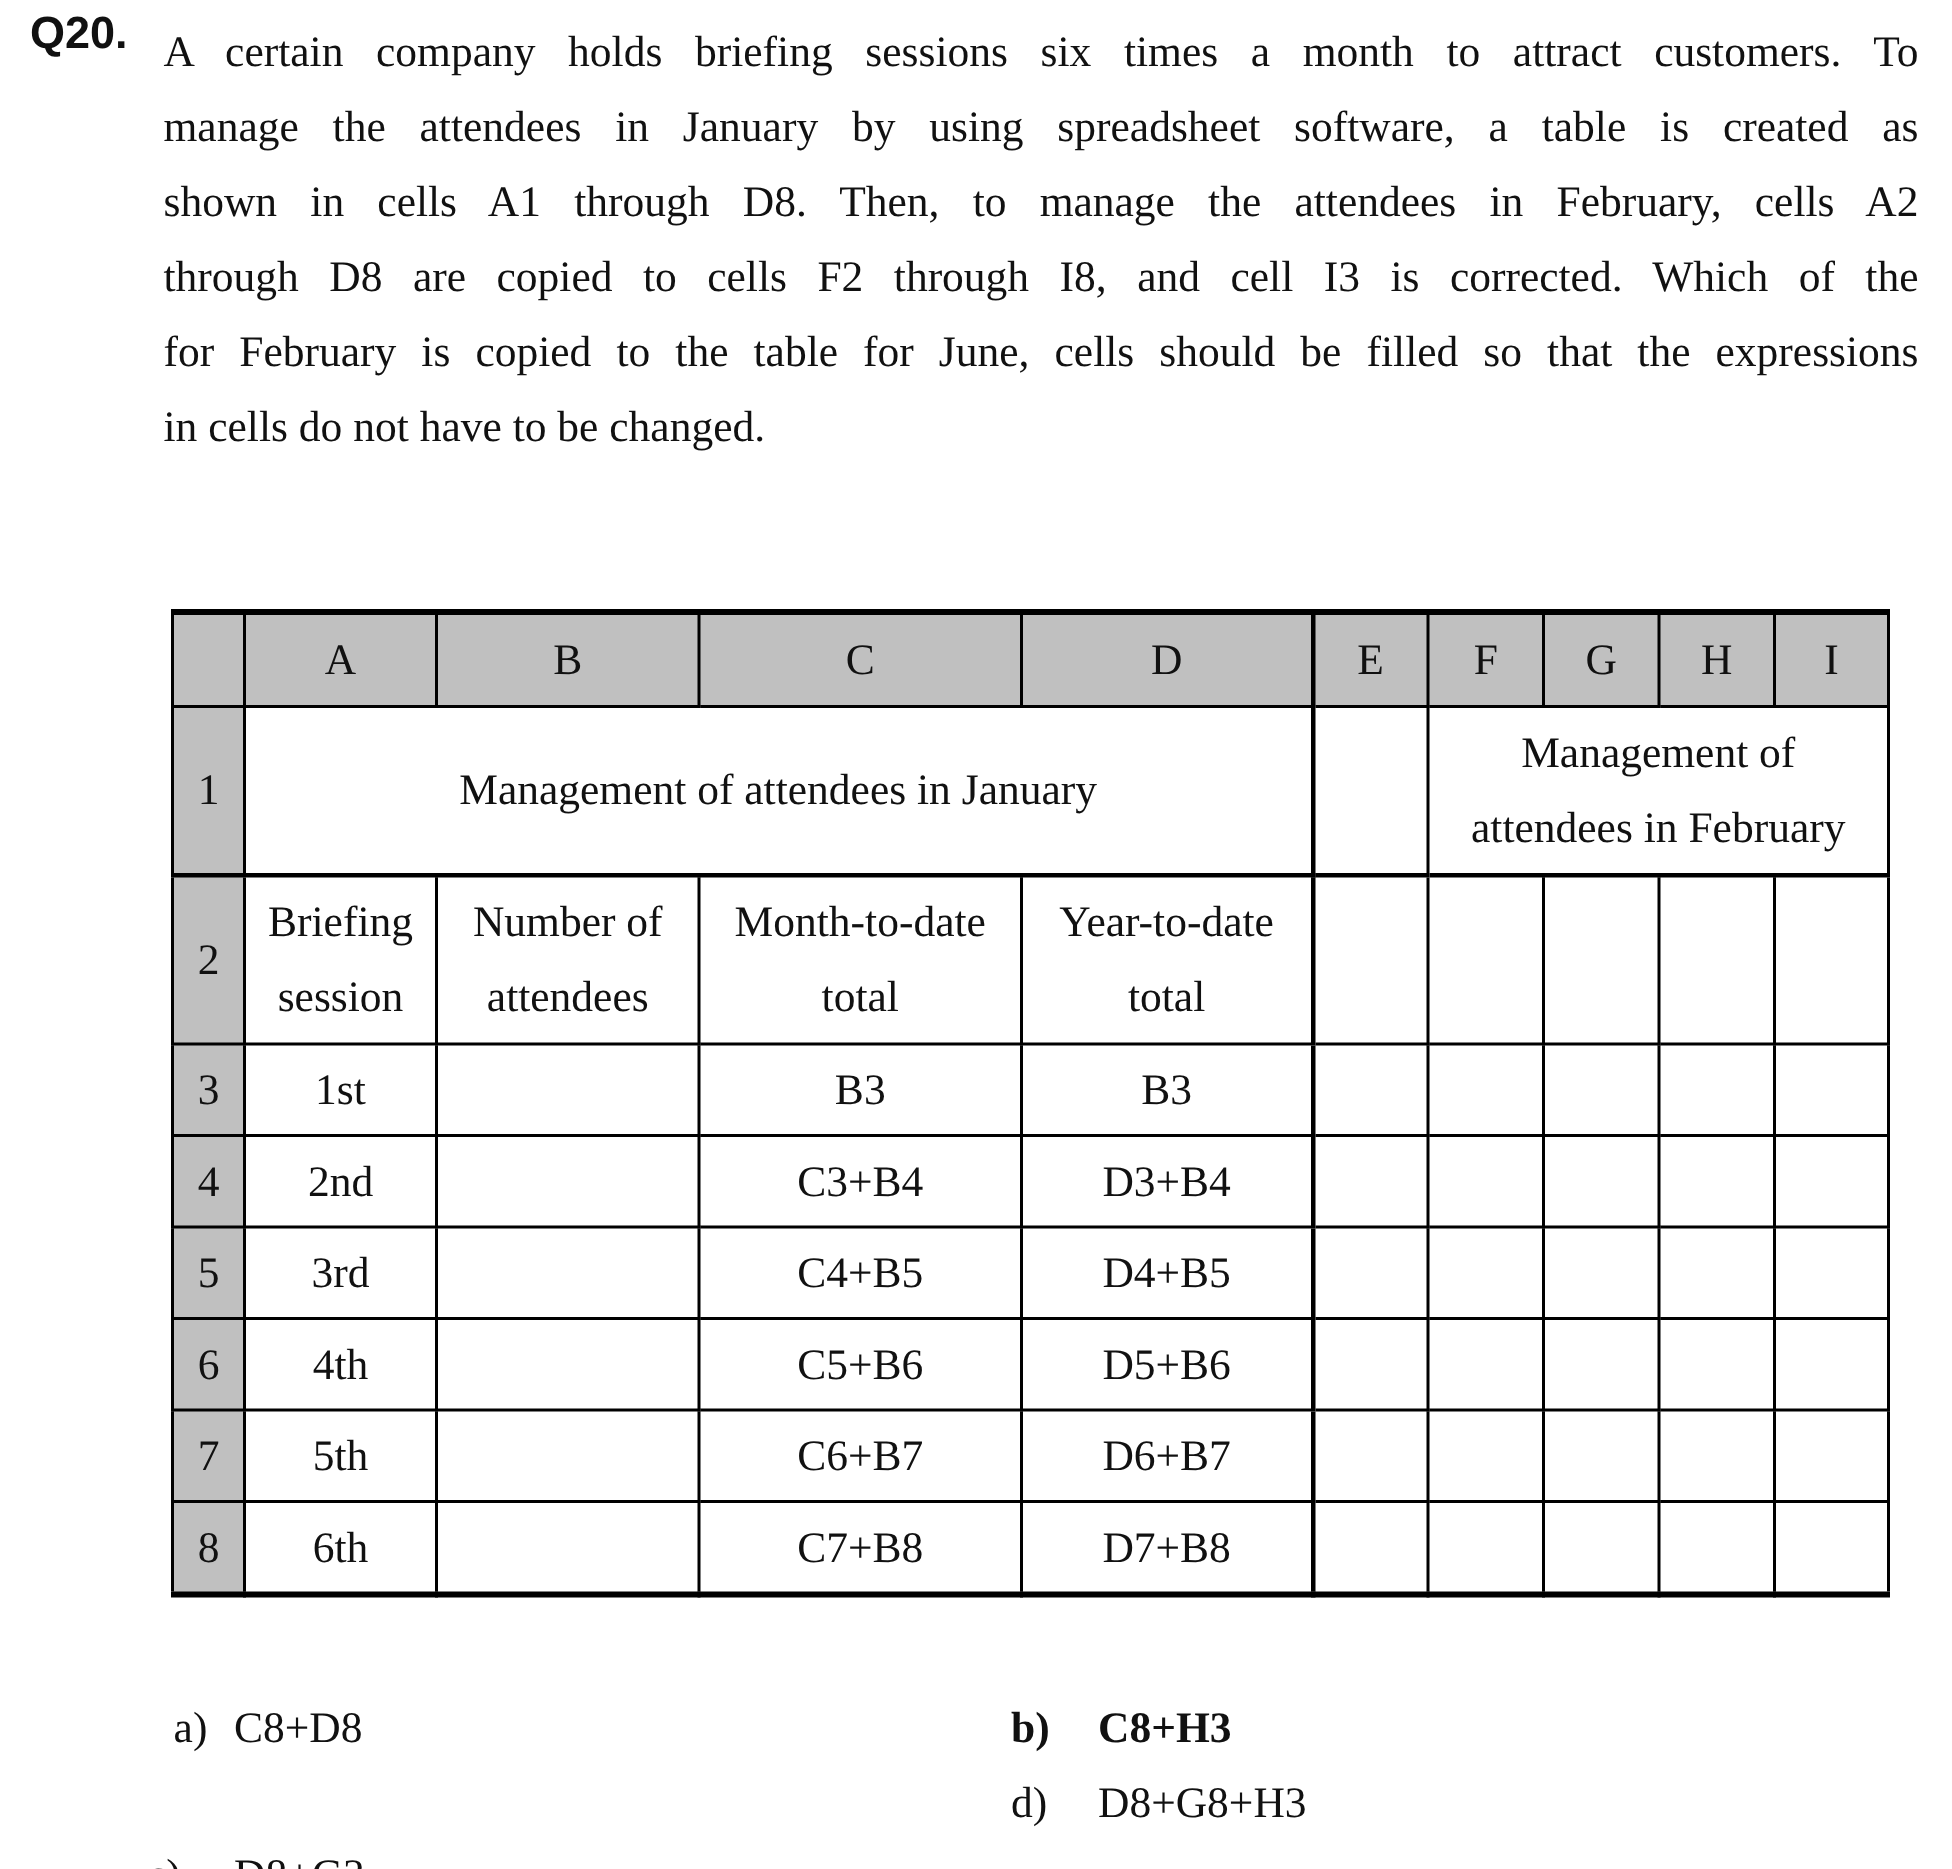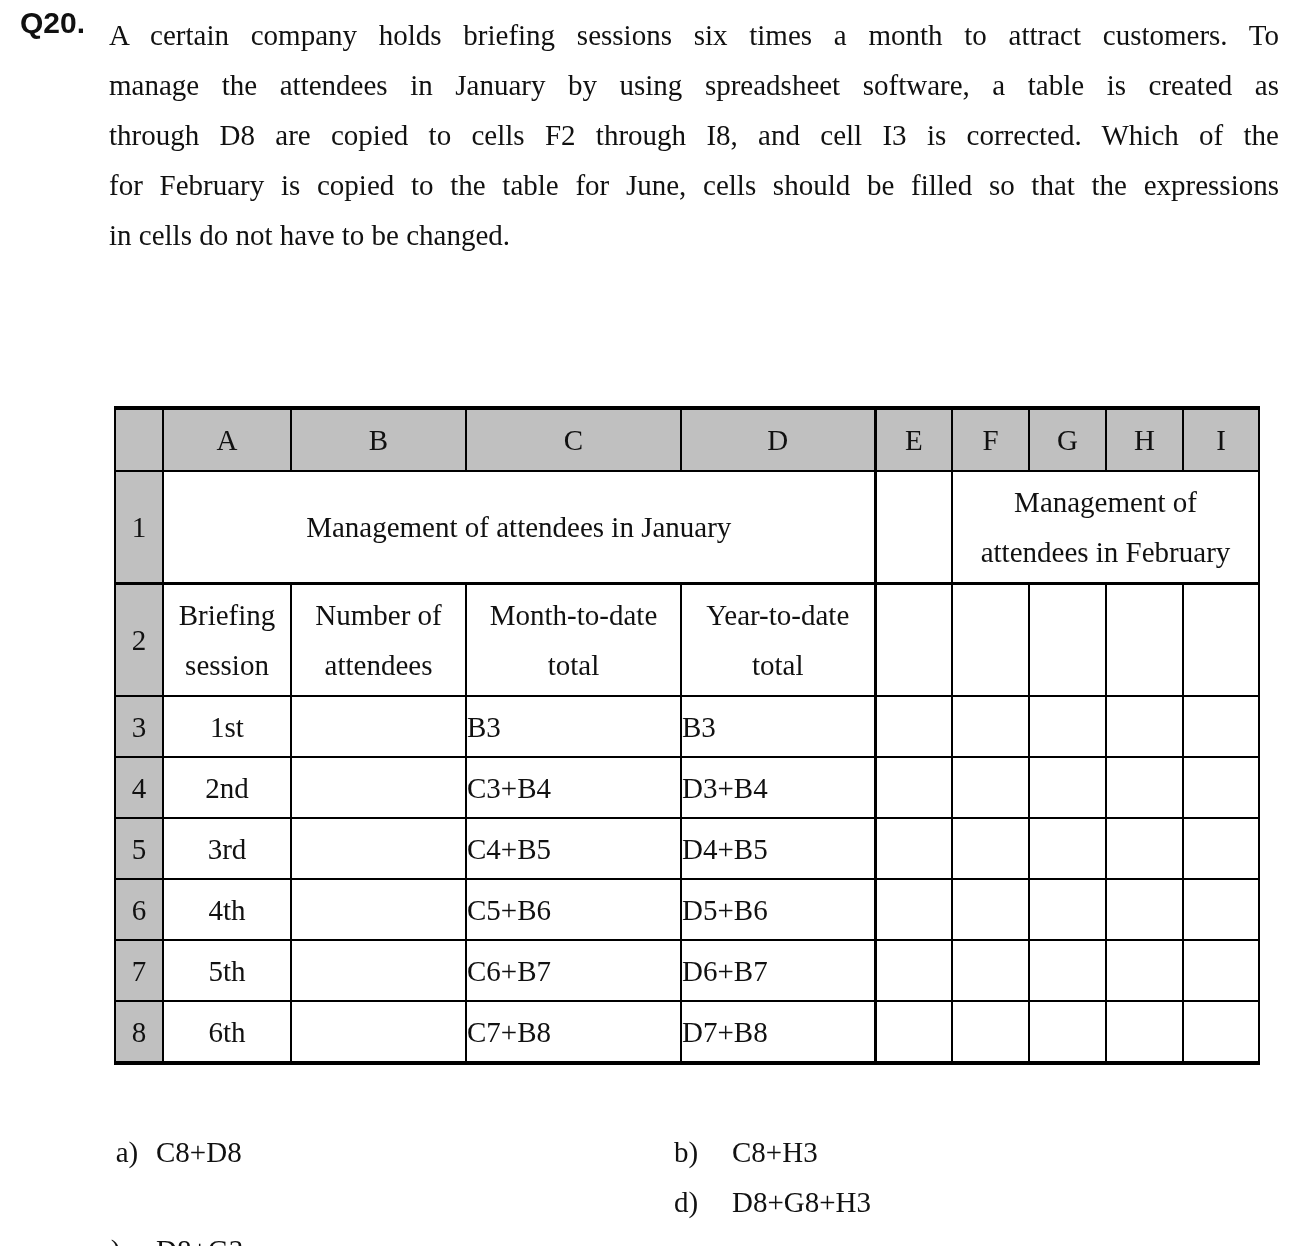--- a/index.html
+++ b/index.html
@@ -10,21 +10,21 @@
     .q-text { position: absolute; left: 109px; top: 10px; width: 1170px; font-size: 29px;
               line-height: 50px; text-align: justify; }
     .q-text p { margin: 0; text-align: justify; text-align-last: justify; white-space: nowrap; }
     .q-text p.last { text-align-last: left; }
 
     table.sheet { position: absolute; left: 114px; top: 406px; border-collapse: collapse;
                   border-top: 4px solid #000; border-bottom: 4px solid #000; }
     table.sheet td { border: 2px solid #000; font-size: 29px; text-align: center; vertical-align: middle;
                      padding: 0; line-height: 50px; }
     table.sheet td.hdr { background: #c0c0c0; }
-    table.sheet td.formula { text-align: left; }
+    table.sheet td.formula { text-align: center; }
     table.sheet tr.hrow td { height: 60px; }
     tr.r1 td { height: 110px; }
     tr.r2 td { height: 110px; }
     tr.rd td { height: 59px; }
     table.sheet tr.r2 td.border-top-thick, table.sheet tr.r1 td { }
     .col-rownum { width: 48px; }
     .col-a { width: 128px; }
     .col-b { width: 175px; }
     .col-c { width: 215px; }
     .col-d { width: 194px; }
@@ -40,20 +40,21 @@
     .ans { position: absolute; white-space: nowrap; }
     .ans .opt { display: inline-block; width: 58px; }
   </style>
 </head>
 <body>
 
 <div class="q-label">Q20.</div>
 <div class="q-text">
   <p>A certain company holds briefing sessions six times a month to attract customers.   To</p>
   <p>manage the attendees in January by using spreadsheet software, a table is created as</p>
+  <p>shown in cells A1 through D8.   Then, to manage the attendees in February, cells A2</p>
   <p>through D8 are copied to cells F2 through I8, and cell I3 is corrected.   Which of the</p>
   <p>for February is copied to the table for June, cells should be filled so that the expressions</p>
   <p class="last">in cells do not have to be changed.</p>
 </div>
 
 <table class="sheet">
   <colgroup>
     <col class="col-rownum">
       <col class="col-a">
       <col class="col-b">
@@ -183,21 +184,21 @@
         <td></td>
     <td></td>
   </tr>
 </tbody>
   </table>
 
 <div class="answers">
   <div class="ans" style="left:0; top:0;text-align:center;">
     <span class="opt">a)</span><span>C8+D8</span>
   </div>
-  <div class="ans" style="left:576px; top:0;">
+  <div class="ans" style="left:576px; top:0;font-weight:bold;">
     <span class="opt">b)</span><span>C8+H3</span>
   </div>
   <div class="ans" style="left:0; top:58px;margin-top:40px;">
     <span class="opt">c)</span><span>D8+G3</span>
   </div>
   <div class="ans" style="left:576px; top:50px;">
     <span class="opt">d)</span><span>D8+G8+H3</span>
   </div>
 </div>
 

